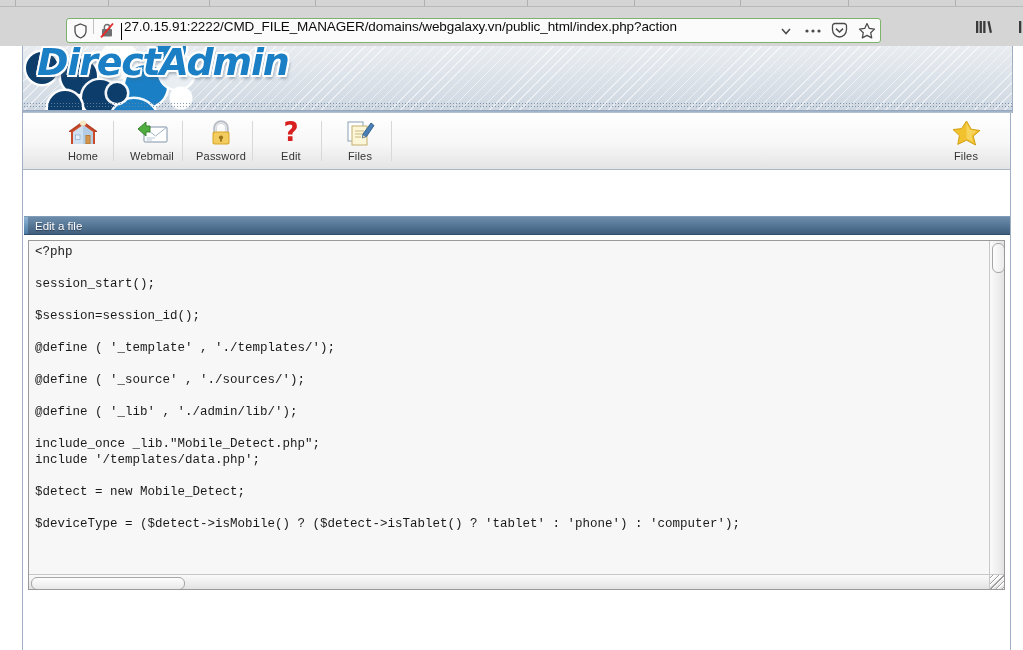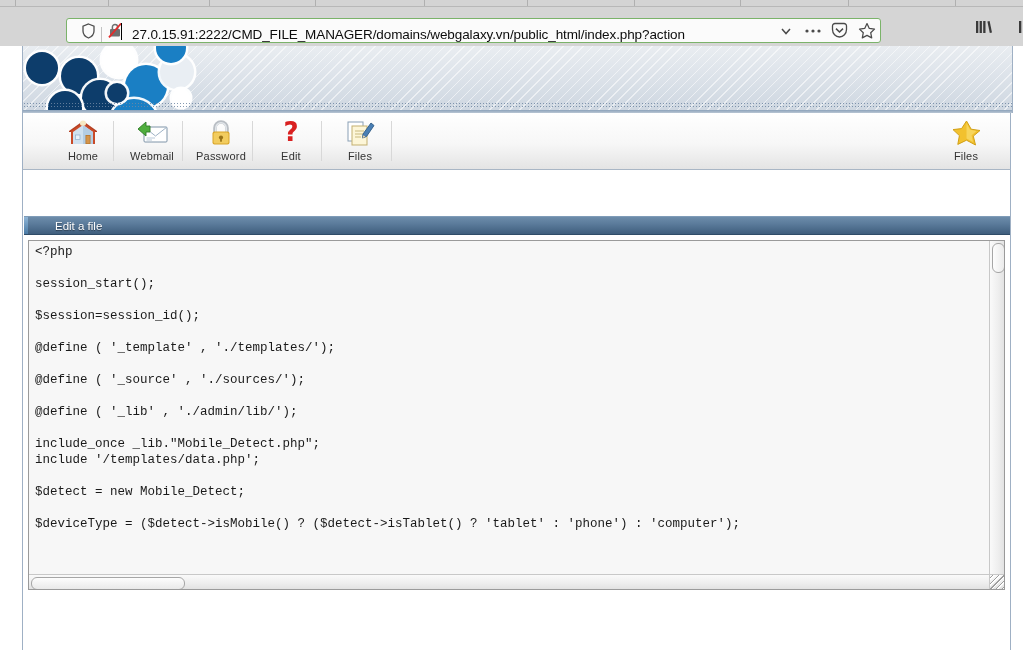--- a/index.html
+++ b/index.html
@@ -57,22 +57,21 @@
   .urlbar {
     position: absolute;
     left: 66px; top: 11px;
     width: 815px;
     height: 25px;
     background: #fbfbfb;
     border: 1px solid #7bb36a;
     border-radius: 3px;
     box-sizing: border-box;
     display: flex;
-    align-items: flex-end;
-    padding-left: 8px;
+    align-items: flex-start;
   }
 
   .url-icon {
     width: 26px;
     height: 23px;
     display: flex;
     align-items: center;
     justify-content: center;
     flex: 0 0 auto;
   }
@@ -249,21 +248,20 @@
     position: absolute;
     left: 1px; top: 46px;
     width: 986px;
     height: 19px;
     background: linear-gradient(to bottom, #6d8caa 0%, #5b7b9b 40%, #3f5e7d 100%);
     border-top: 1px solid #7f9cb8;
     border-bottom: 1px solid #2f4c68;
     box-sizing: border-box;
     display: flex;
     align-items: center;
-    gap: 20px;
   }
   .panel-title .tl-accent {
     width: 4px; height: 100%;
     background: linear-gradient(to bottom, #8fb5d6, #4a7aa5);
     flex: 0 0 auto;
   }
   .panel-title .tl-text {
     font-family: "Liberation Sans", sans-serif;
     font-size: 11.5px;
     color: #ffffff;
@@ -470,20 +468,21 @@
           <circle cx="111" cy="91" r="24" fill="#1a7fc4"></circle>
           <circle cx="154" cy="40" r="19.5" fill="#ffffff" opacity="0.95"></circle>
           <circle cx="154" cy="40" r="17" fill="#e9eef3"></circle>
           <circle cx="148" cy="16" r="17.5" fill="#ffffff" opacity="0.95"></circle>
           <circle cx="148" cy="16" r="15" fill="#1a7fc4"></circle>
           <circle cx="158" cy="66" r="11.5" fill="#ffffff" opacity="0.95"></circle>
           <circle cx="158" cy="66" r="9" fill="#ffffff"></circle>
           <circle cx="94" cy="61" r="12.5" fill="#ffffff" opacity="0.95"></circle>
           <circle cx="94" cy="61" r="10" fill="#0d3d6b"></circle>
         </svg>
+      <div class="da-logo">DirectAdmin</div>
       <div class="header-dots"></div>
       <div class="header-bottomline"></div>
     </div>
 
     <div class="da-toolbar" id="da-toolbar">
 
       <div class="tool-item" style="left:25px">
         <div class="glyph">
           <svg width="34" height="30" viewBox="0 0 34 30">
             <path d="M3 13 L17 3 L31 13 L31 14 L3 14 Z" fill="#b23f22"></path>

